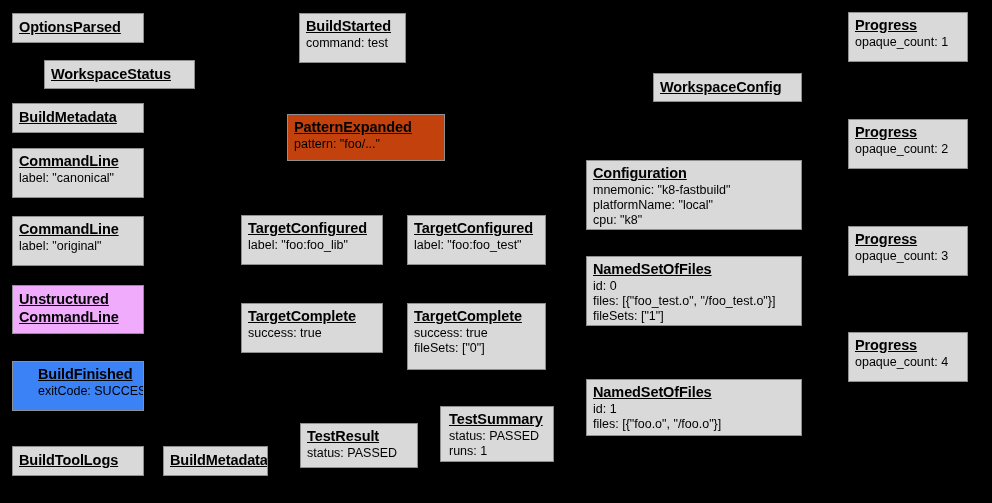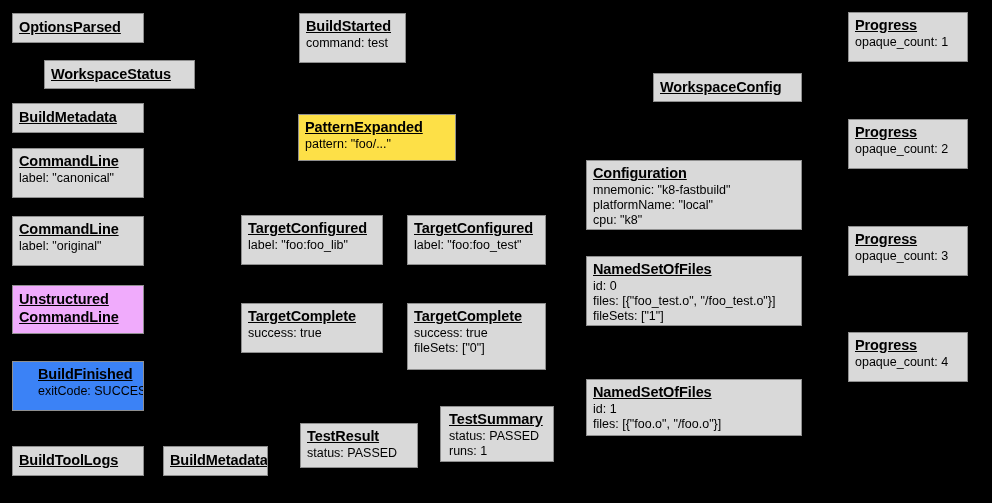--- a/index.html
+++ b/index.html
@@ -71,21 +71,21 @@
     </div>
     <div class="node title-only" style="left: 12px; top: 60px; width: 151px; height: 29px; background: rgb(217, 217, 217); border-color: rgb(143, 143, 143); color: rgb(0, 0, 0); margin-left: 32px;">
       <span class="node-title">WorkspaceStatus</span>
     </div>
     <div class="node title-only" style="left: 653px; top: 73px; width: 149px; height: 29px; background: rgb(217, 217, 217); border-color: rgb(143, 143, 143); color: rgb(0, 0, 0);">
       <span class="node-title">WorkspaceConfig</span>
     </div>
     <div class="node title-only" style="left: 12px; top: 103px; width: 132px; height: 30px; background: rgb(217, 217, 217); border-color: rgb(143, 143, 143); color: rgb(0, 0, 0);">
       <span class="node-title">BuildMetadata</span>
     </div>
-    <div class="node" style="left: 298px; top: 114px; width: 158px; height: 47px; background: #fde047; border-color: rgb(143, 143, 143); color: rgb(0, 0, 0);">
+    <div class="node" style="left: 287px; top: 114px; width: 158px; height: 47px; background: #c2410c; border-color: rgb(143, 143, 143); color: rgb(0, 0, 0);">
       <span class="node-title">PatternExpanded</span>
       <span class="node-fields">
         <span class="node-field">pattern: "foo/..."</span>
       </span>
     </div>
     <div class="node" style="left: 848px; top: 119px; width: 120px; height: 50px; background: rgb(217, 217, 217); border-color: rgb(143, 143, 143); color: rgb(0, 0, 0);">
       <span class="node-title">Progress</span>
       <span class="node-fields">
         <span class="node-field">opaque_count: 2</span>
       </span>

